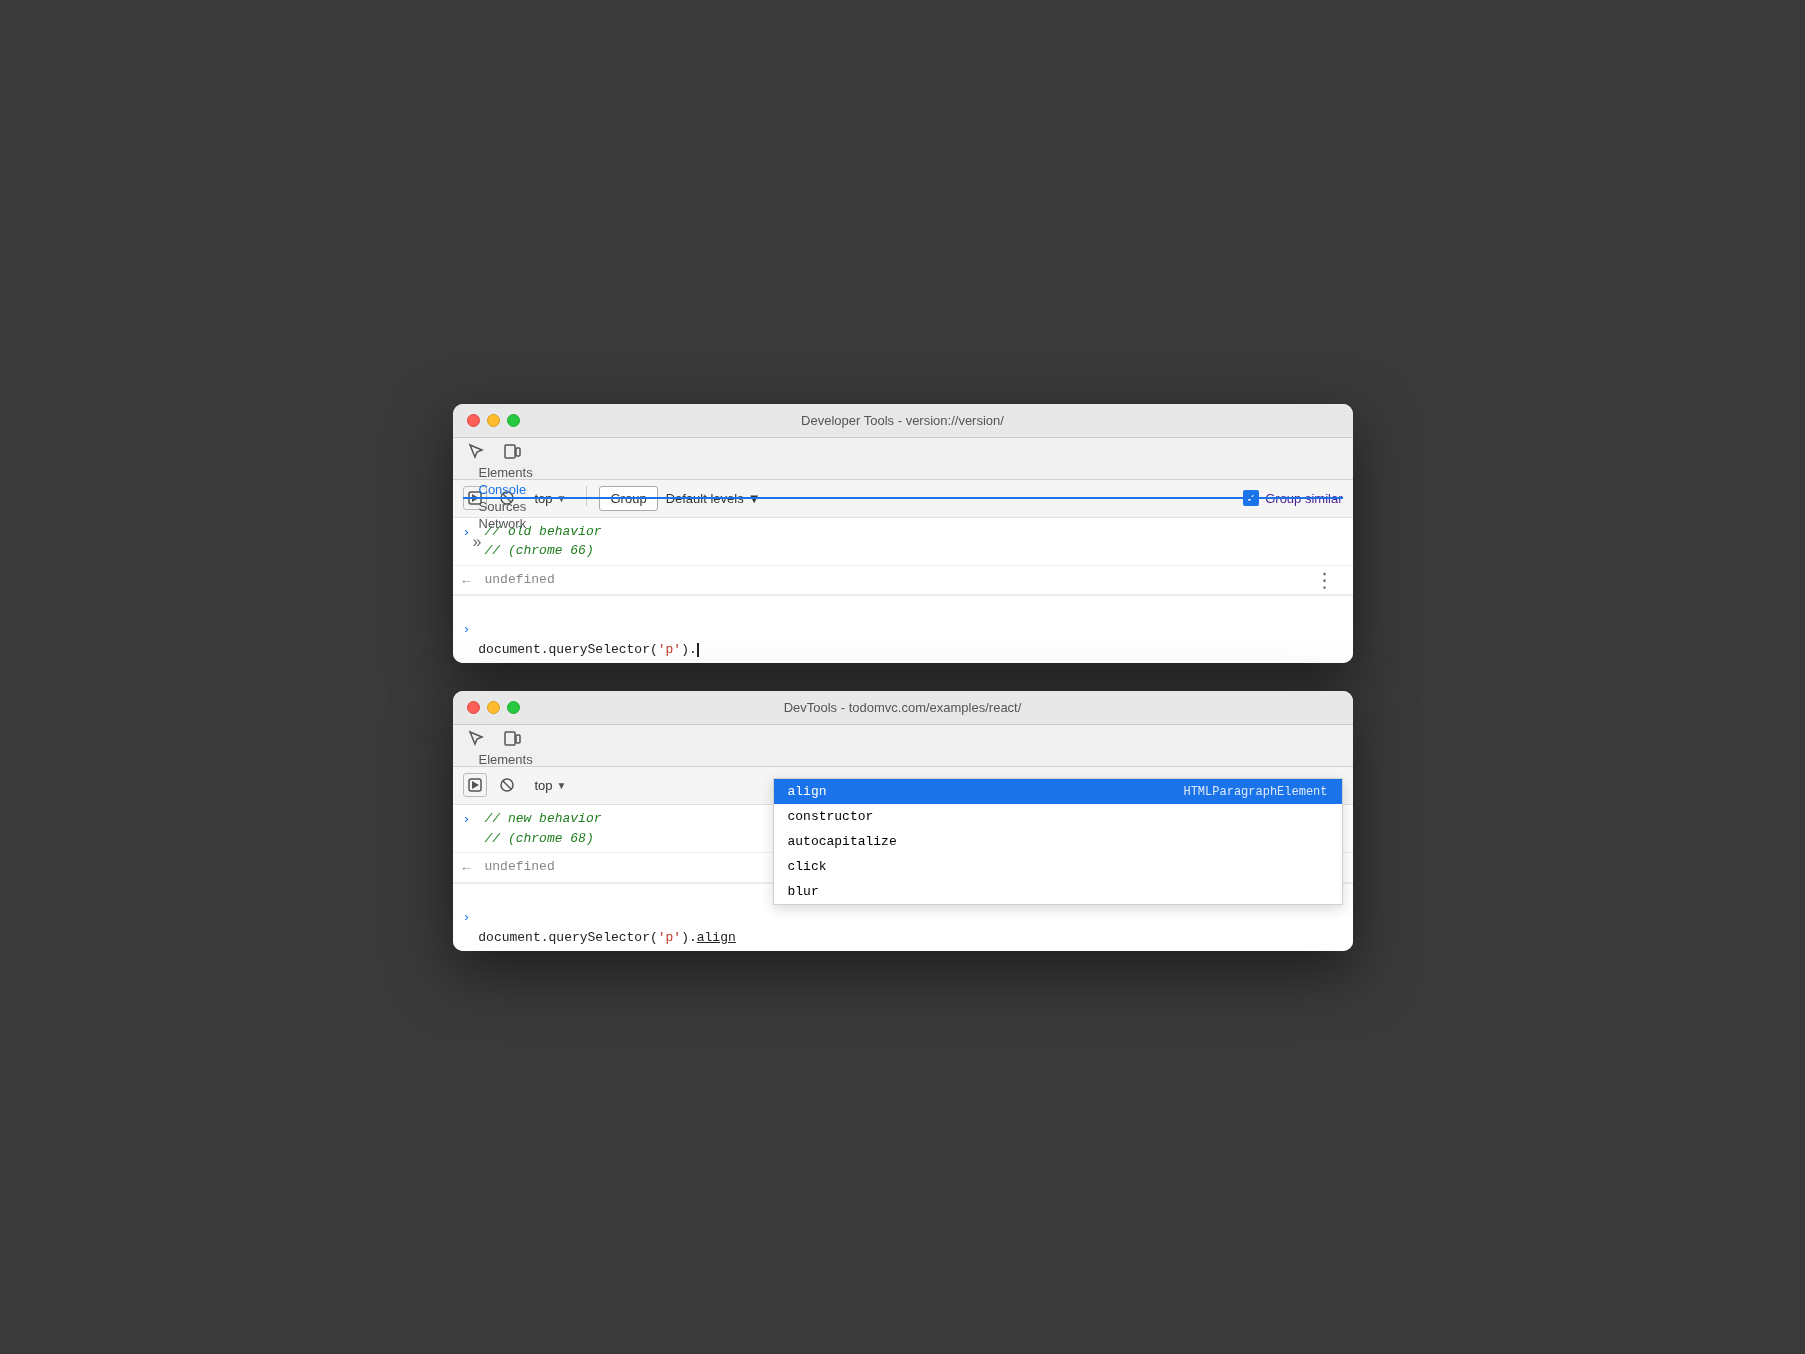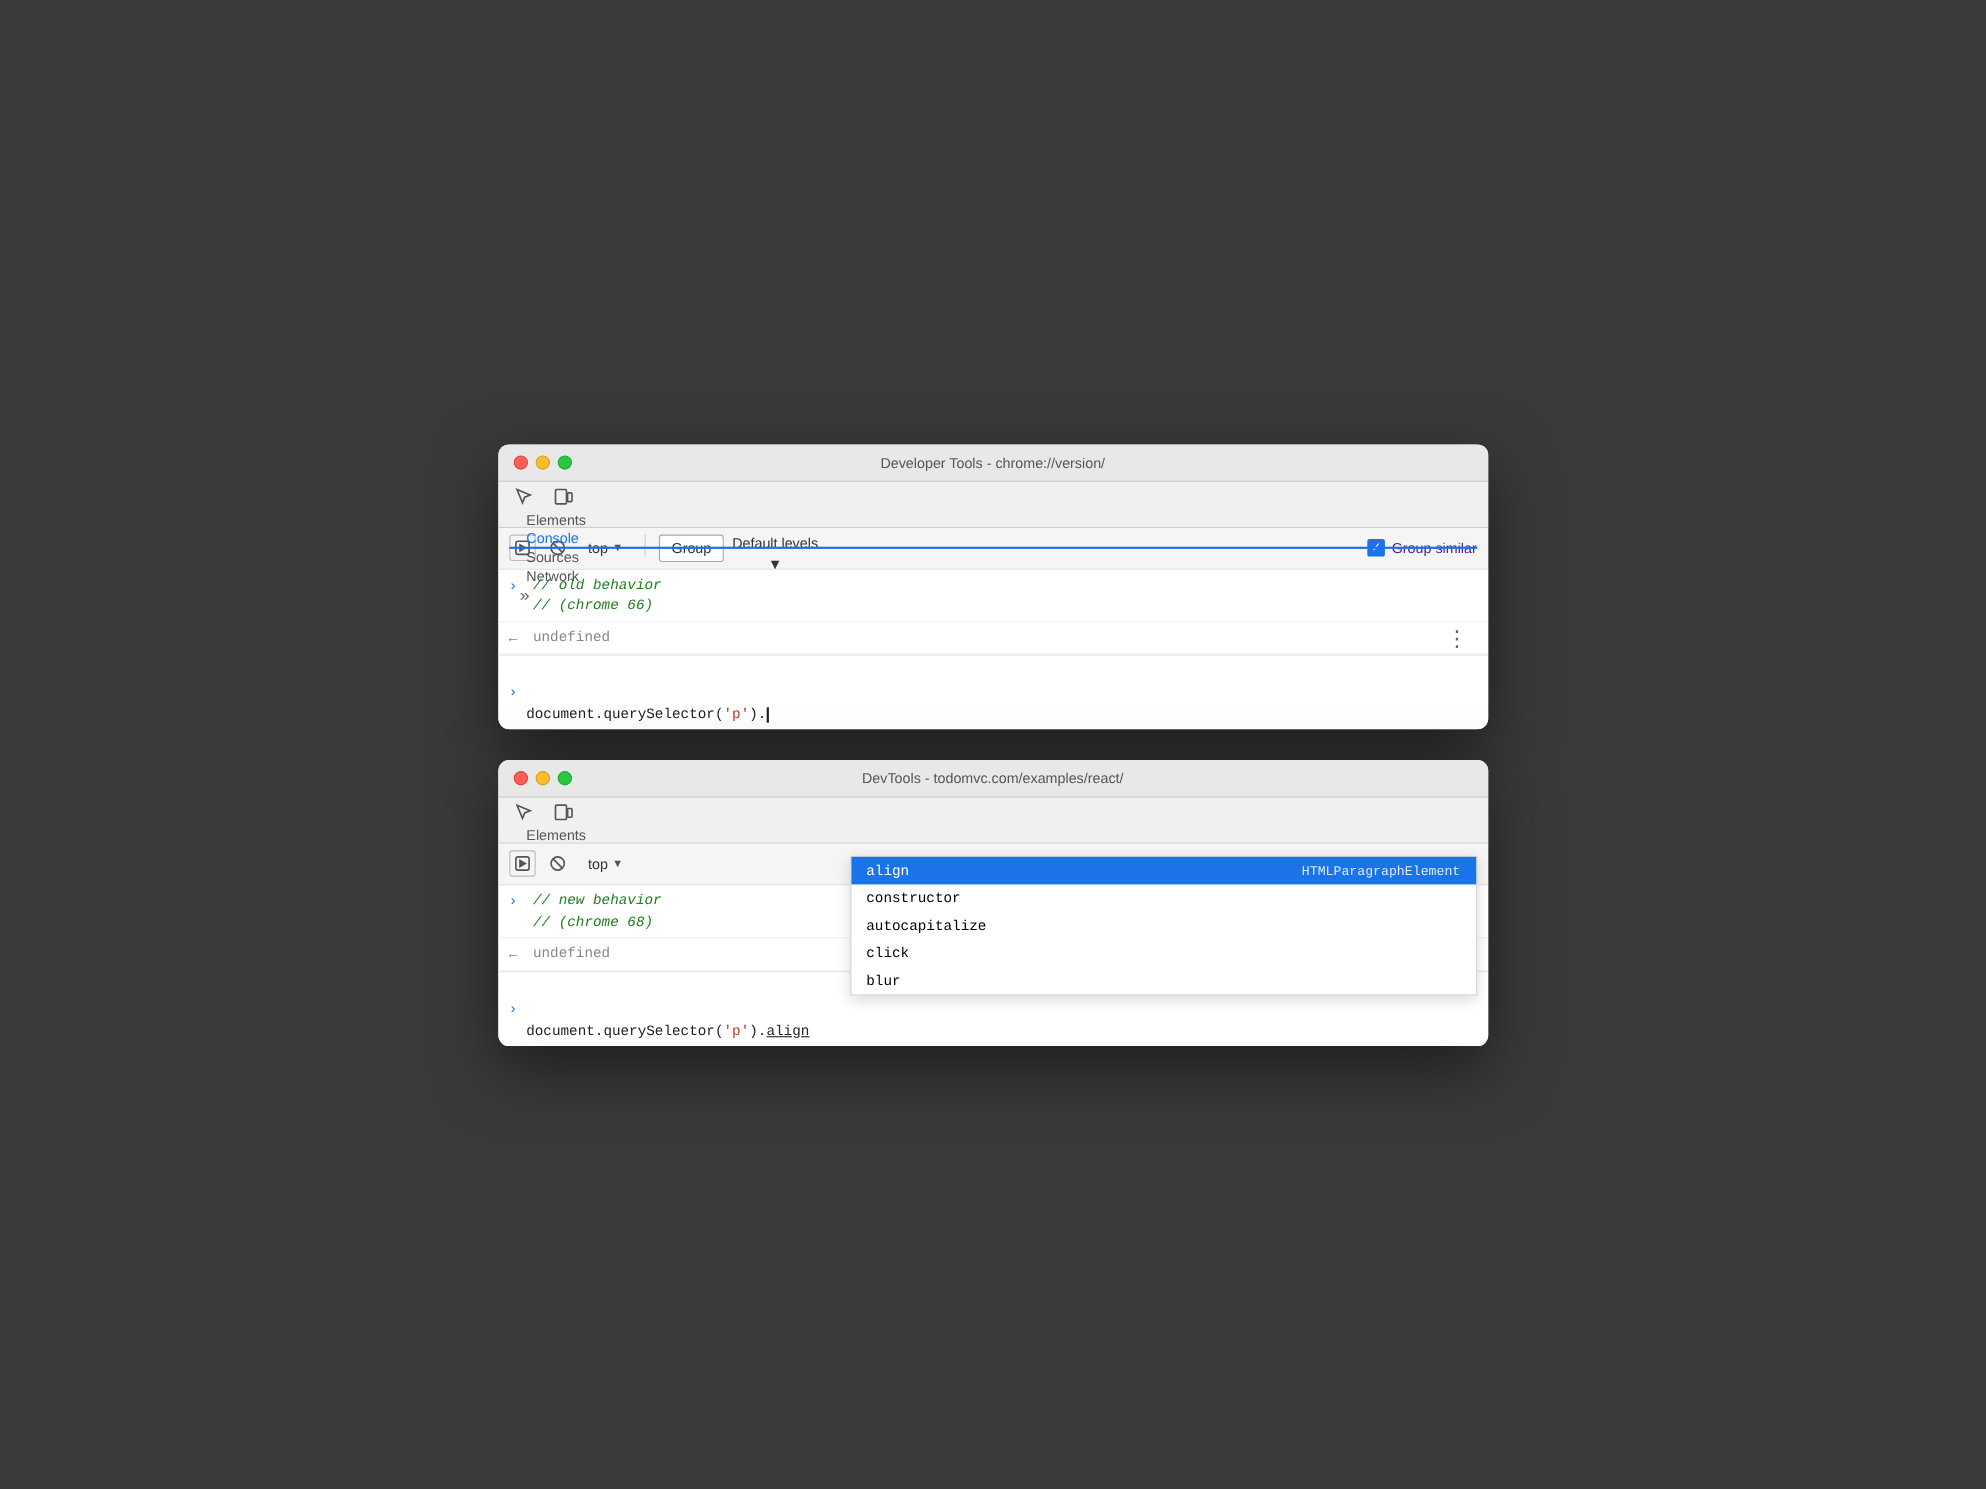--- a/index.html
+++ b/index.html
@@ -162,21 +162,20 @@
       background: white;
       cursor: pointer;
     }
     .default-levels {
       display: flex;
       align-items: center;
       gap: 4px;
       font-size: 13px;
       color: #333;
       cursor: pointer;
-      flex-direction: column;
     }
     .checkbox-label {
       display: flex;
       align-items: center;
       gap: 6px;
       font-size: 13px;
       color: #4c1d95;
       cursor: pointer;
       margin-left: auto;
     }
@@ -298,21 +297,21 @@
 <body>
 
 <div class="devtools-window">
 
   <div class="title-bar">
     <div class="traffic-lights">
       <div class="traffic-light tl-close"></div>
       <div class="traffic-light tl-min"></div>
       <div class="traffic-light tl-max"></div>
     </div>
-    <span class="title-bar-text">Developer Tools - chrome://version/</span>
+    <span class="title-bar-text">Developer Tools - version://version/</span>
   </div>
 
   <div class="tabs-bar">
     <div class="tab-icon-group">
       <div class="icon-btn">
         <svg viewBox="0 0 20 20" fill="none" stroke="#555" stroke-width="1.5">
           <path d="M4 4 L9 16 L11 11 L16 9 Z" stroke="#555" fill="none"></path>
         </svg>
       </div>
       <div class="icon-btn">

